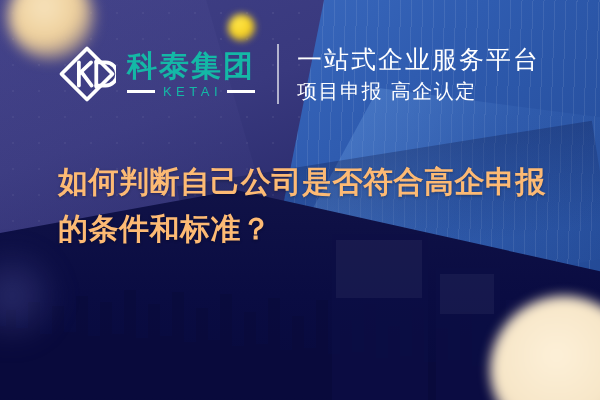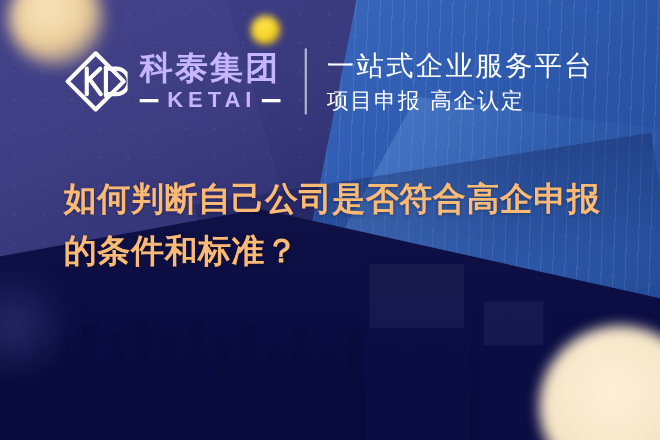--- a/index.html
+++ b/index.html
@@ -153,21 +153,21 @@
   .logo-mark {
     width: 58px;
     height: 58px;
     flex: 0 0 58px;
   }
   .logo-text {
     margin-left: 11px;
     display: flex;
     flex-direction: column;
     align-items: center;
-    color: #c4b5fd;
+    color: #14b8a6;
   }
   .logo-cn {
     font-size: 30px;
     font-weight: 700;
     letter-spacing: 2px;
     line-height: 1.04;
     white-space: nowrap;
     font-family: "DejaVu Sans", "Liberation Sans", sans-serif;
   }
   .logo-en-row {
@@ -176,22 +176,22 @@
     gap: 5px;
     margin-top: 3px;
     width: 100%;
   }
   .logo-en-row .rule {
     flex: 1 1 auto;
     height: 3px;
     background: #ffffff;
   }
   .logo-en {
-    font-size: 20px;
-    font-weight: 700;
+    font-size: 13px;
+    font-weight: 400;
     letter-spacing: 4.5px;
     white-space: nowrap;
     line-height: 1;
     padding-left: 3px;
     text-align: center;
   }
   .divider {
     width: 2px;
     height: 60px;
     background: rgba(255,255,255,0.62);

